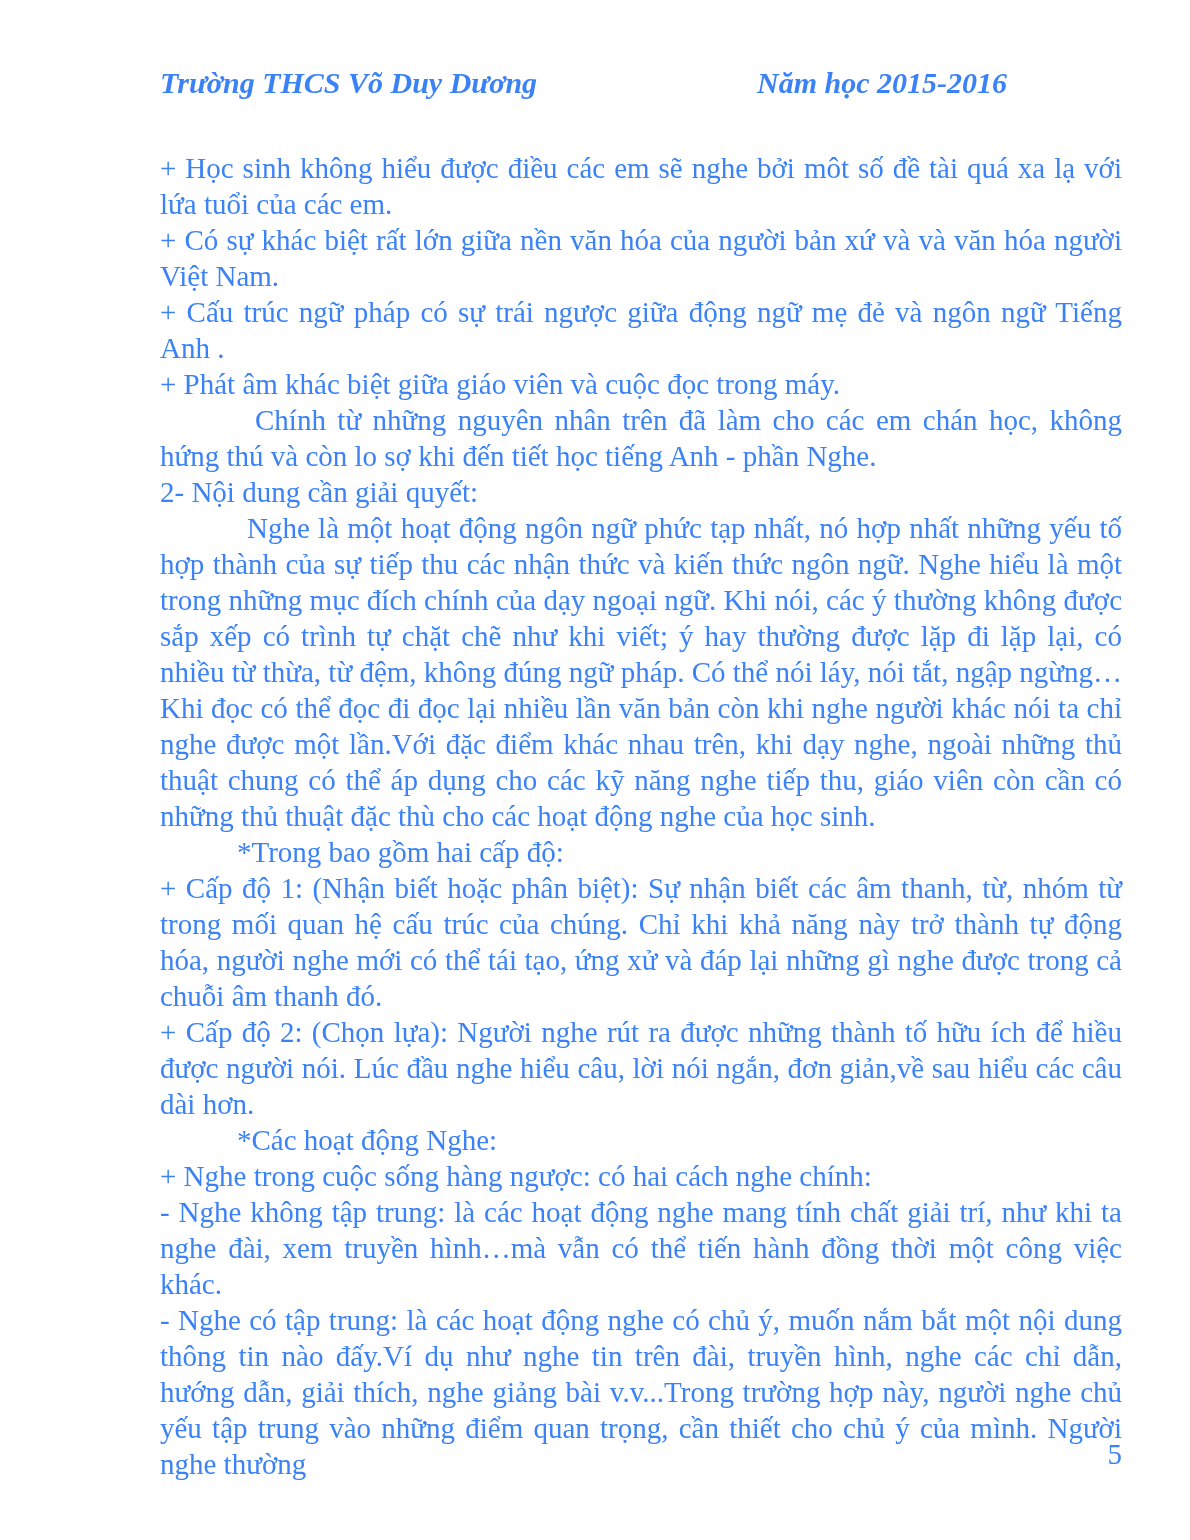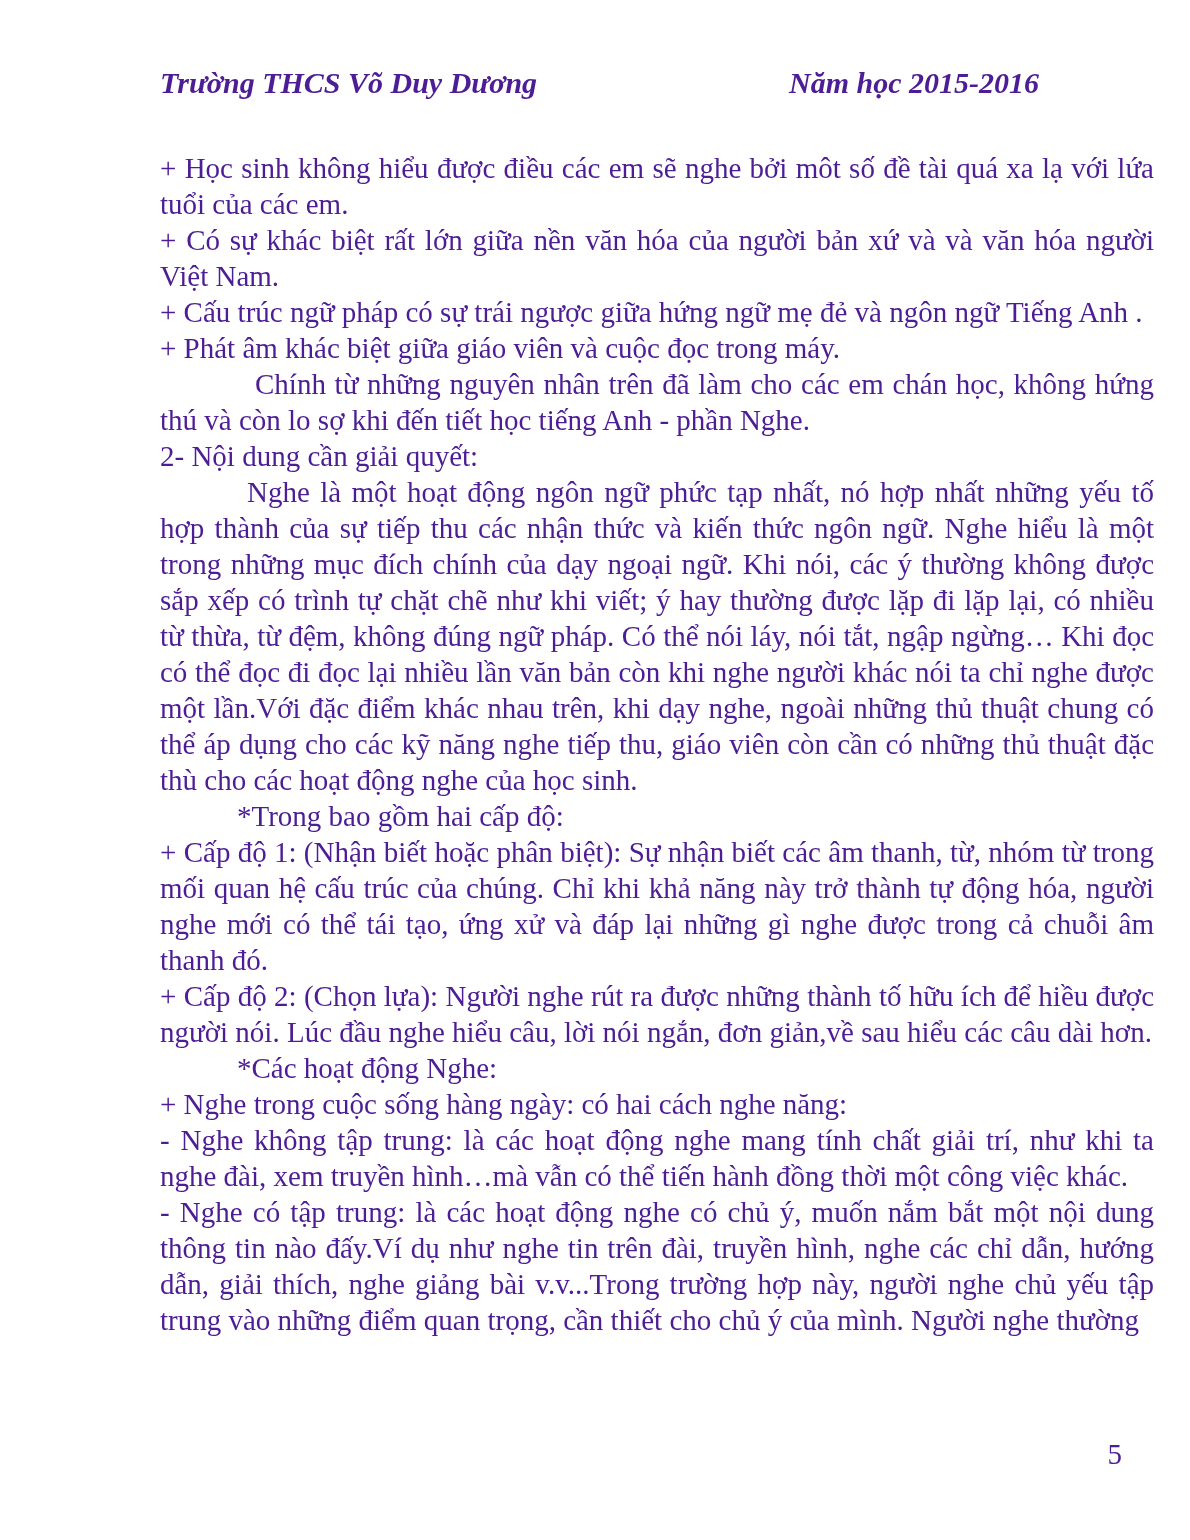--- a/index.html
+++ b/index.html
@@ -6,24 +6,24 @@
     margin: 0;
     padding: 0;
     background: #e8e8e8;
   }
   .page {
     position: relative;
     width: 1190px;
     height: 1540px;
     margin: 0 auto;
     background: #ffffff;
-    color: #4c1d95;
+    color: #3b82f6;
     font-family: "Liberation Serif", "DejaVu Serif", serif;
     box-sizing: border-box;
-    padding: 66px 36px 0 160px;
+    padding: 66px 68px 0 160px;
     overflow: hidden;
   }
   .doc-header {
     display: flex;
     align-items: baseline;
     font-size: 30px;
     font-weight: 700;
     font-style: italic;
     line-height: 34px;
   }
@@ -68,30 +68,30 @@
 <div class="page">
 
   <div class="doc-header">
     <span class="school">Trường THCS Võ Duy Dương</span>
     <span class="year">Năm học 2015-2016</span>
   </div>
 
   <div class="doc-body">
       <p class="p-item">+ Học sinh không hiểu được điều các em sẽ nghe bởi môt số đề tài quá xa lạ với lứa tuổi của các em.</p>
       <p class="p-item">+ Có sự khác biệt rất lớn giữa nền văn hóa của người bản xứ và và văn hóa người Việt Nam.</p>
-      <p class="p-item">+ Cấu trúc ngữ pháp có sự trái ngược giữa hứng ngữ mẹ đẻ và ngôn ngữ Tiếng Anh .</p>
+      <p class="p-item">+ Cấu trúc ngữ pháp có sự trái ngược giữa động ngữ mẹ đẻ và ngôn ngữ Tiếng Anh .</p>
       <p class="p-item">+ Phát âm khác biệt giữa giáo viên và cuộc đọc trong máy.</p>
       <p class="p-note">Chính từ những nguyên nhân trên đã làm cho các em chán học, không hứng thú và còn lo sợ khi đến tiết học tiếng Anh - phần Nghe.</p>
       <p class="p-heading">2- Nội dung cần giải quyết:</p>
       <p class="p-bindent">Nghe là một hoạt động ngôn ngữ phức tạp nhất, nó hợp nhất những yếu tố hợp thành của sự tiếp thu các nhận thức và kiến thức ngôn ngữ. Nghe hiểu là một trong những mục đích chính của dạy ngoại ngữ. Khi nói, các ý thường không được sắp xếp có trình tự chặt chẽ như khi viết; ý hay thường được lặp đi lặp lại, có nhiều từ thừa, từ đệm, không đúng ngữ pháp. Có thể nói láy, nói tắt, ngập ngừng… Khi đọc có thể đọc đi đọc lại nhiều lần văn bản còn khi nghe người khác nói ta chỉ nghe được một lần.Với đặc điểm khác nhau trên, khi dạy nghe, ngoài những thủ thuật chung có thể áp dụng cho các kỹ năng nghe tiếp thu, giáo viên còn cần có những thủ thuật đặc thù cho các hoạt động nghe của học sinh.</p>
       <p class="p-star">*Trong bao gồm hai cấp độ:</p>
       <p class="p-plain">+ Cấp độ 1: (Nhận biết hoặc phân biệt): Sự nhận biết các âm thanh, từ, nhóm từ trong mối quan hệ cấu trúc của chúng. Chỉ khi khả năng này trở thành tự động hóa, người nghe mới có thể tái tạo, ứng xử và đáp lại những gì nghe được trong cả chuỗi âm thanh đó.</p>
       <p class="p-plain">+ Cấp độ 2: (Chọn lựa): Người nghe rút ra được những thành tố hữu ích để hiều được người nói. Lúc đầu nghe hiểu câu, lời nói ngắn, đơn giản,về sau hiểu các câu dài hơn.</p>
       <p class="p-star">*Các hoạt động Nghe:</p>
-      <p class="p-plain">+ Nghe trong cuộc sống hàng ngày: có hai cách nghe năng:</p>
+      <p class="p-plain">+ Nghe trong cuộc sống hàng ngược: có hai cách nghe chính:</p>
       <p class="p-plain">- Nghe không tập trung: là các hoạt động nghe mang tính chất giải trí, như khi ta nghe đài, xem truyền hình…mà vẫn có thể tiến hành đồng thời một công việc khác.</p>
       <p class="p-plain">- Nghe có tập trung: là các hoạt động nghe có chủ ý, muốn nắm bắt một nội dung thông tin nào đấy.Ví dụ như nghe tin trên đài, truyền hình, nghe các chỉ dẫn, hướng dẫn, giải thích, nghe giảng bài v.v...Trong trường hợp này, người nghe chủ yếu tập trung vào những điểm quan trọng, cần thiết cho chủ ý của mình. Người nghe thường</p>
     </div>
 
 
   <div class="doc-page-number">5</div>
 
 </div>
 
 </body></html>

